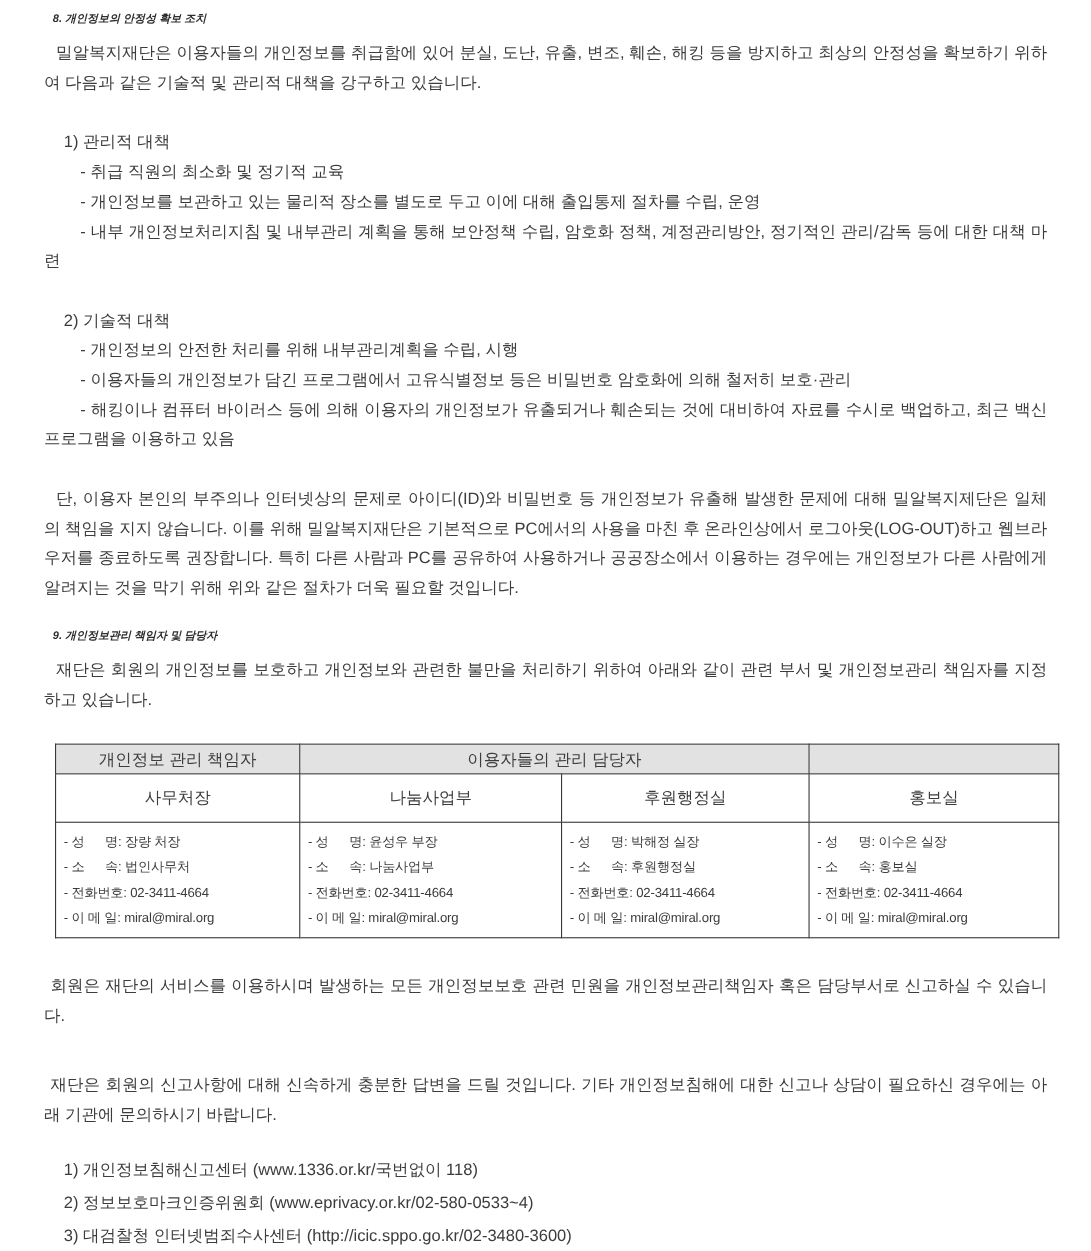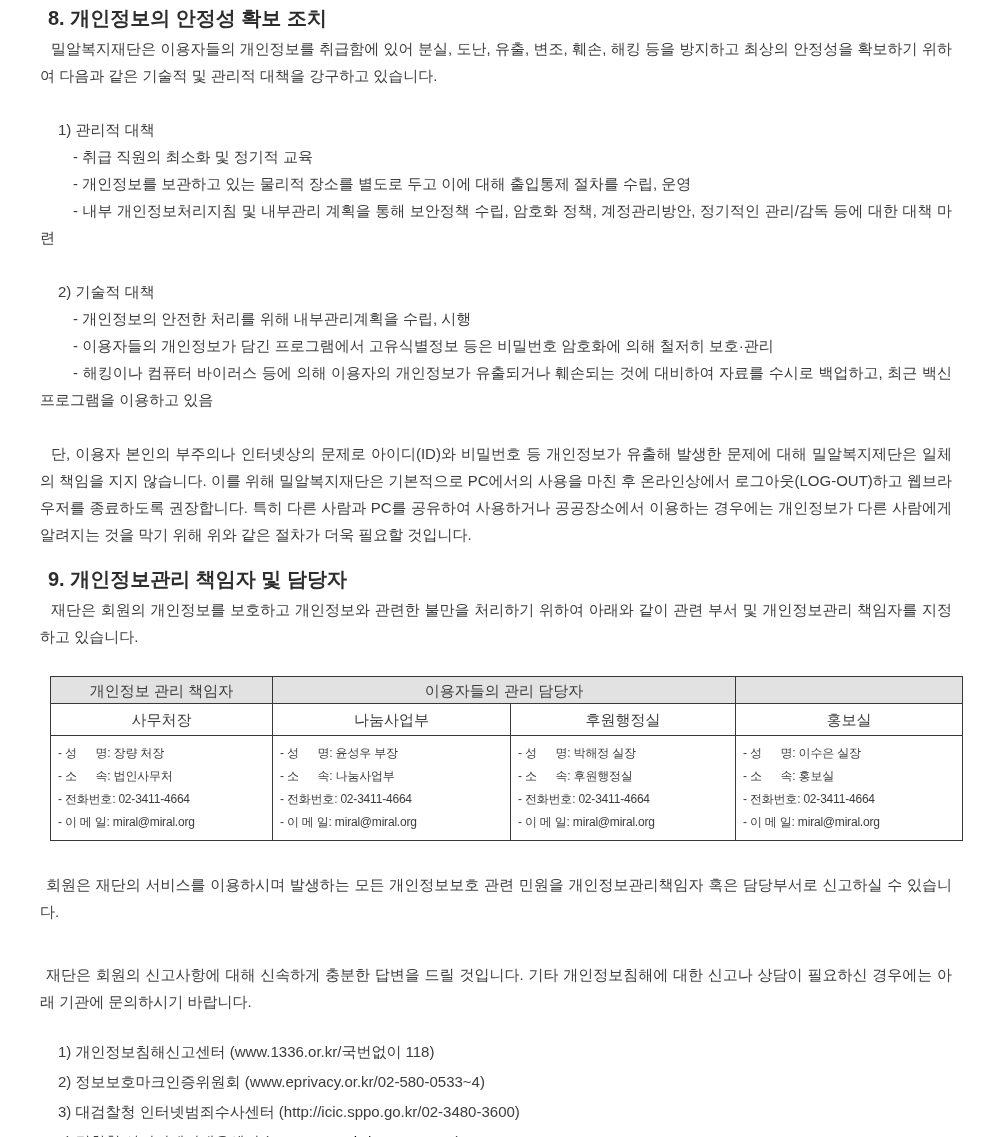--- a/index.html
+++ b/index.html
@@ -8,25 +8,26 @@
     background: #ffffff;
     color: #3c3c3c;
     font-family: "Liberation Sans", "DejaVu Sans", sans-serif;
     font-size: 15px;
     line-height: 27px;
     overflow: hidden;
   }
   .doc { padding: 6px 40px 0 40px; }
 
   .sec-title {
-    font-size: 20px;
+    font-size: 10px;
     font-weight: 700;
     color: #2d2d2d;
     line-height: 24px;
     text-indent: 8px;
+    font-style: italic;
   }
   .para {
     text-align: justify;
     text-indent: 11px;
   }
   .m-intro { margin-top: 5px; }
   .group { margin-top: 27px; }
   .sub-heading { text-indent: 18px; }
   .bullet { text-indent: 33px; text-align: justify; }
   .disclaimer { margin-top: 27px; }
@@ -44,21 +45,21 @@
     font-size: 15px;
     overflow: hidden;
   }
   tr.th-row td {
     background: #e2e2e2;
     height: 27px;
     text-align: center;
     line-height: 25px;
   }
   tr.dept-row td {
-    height: 32px;
+    height: 44px;
     text-align: center;
     line-height: 26px;
   }
   tr.contact-row td {
     vertical-align: top;
     height: 104px;
     padding: 6px 3px 6px 7px;
   }
   .cl {
     white-space: pre;

